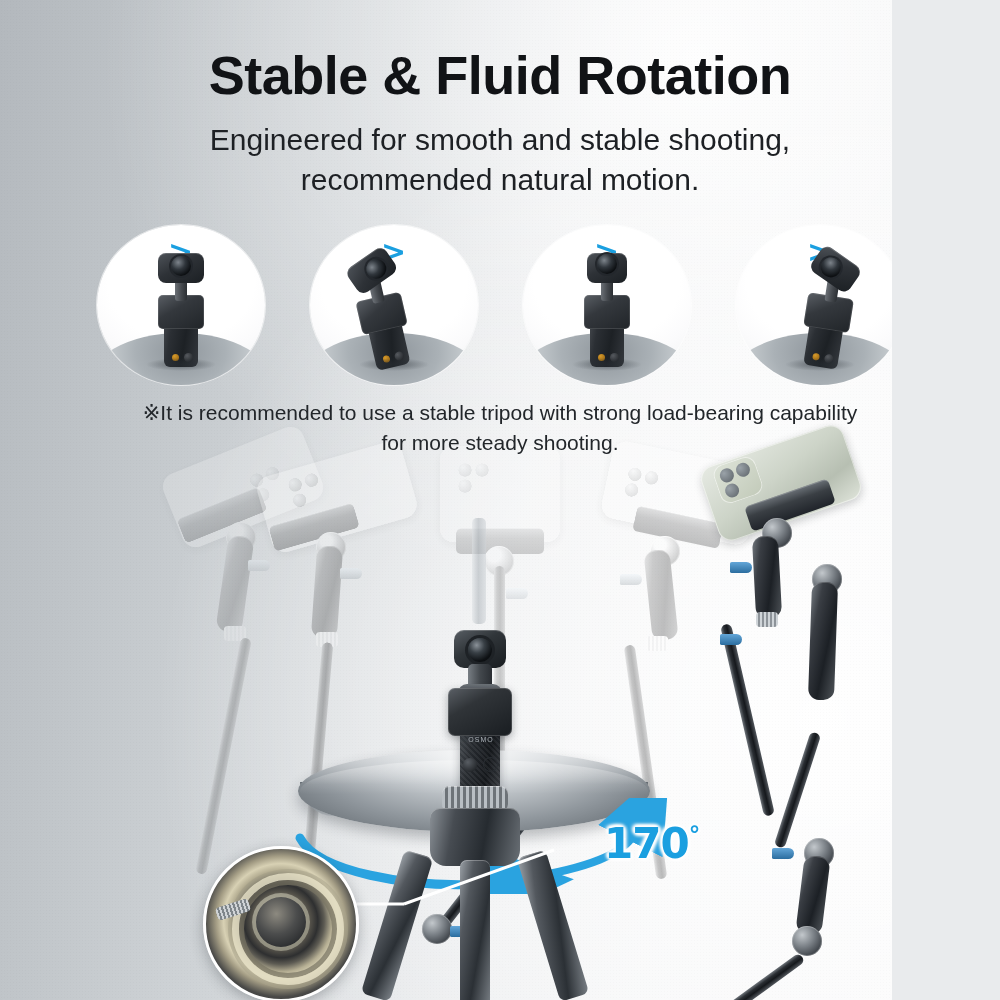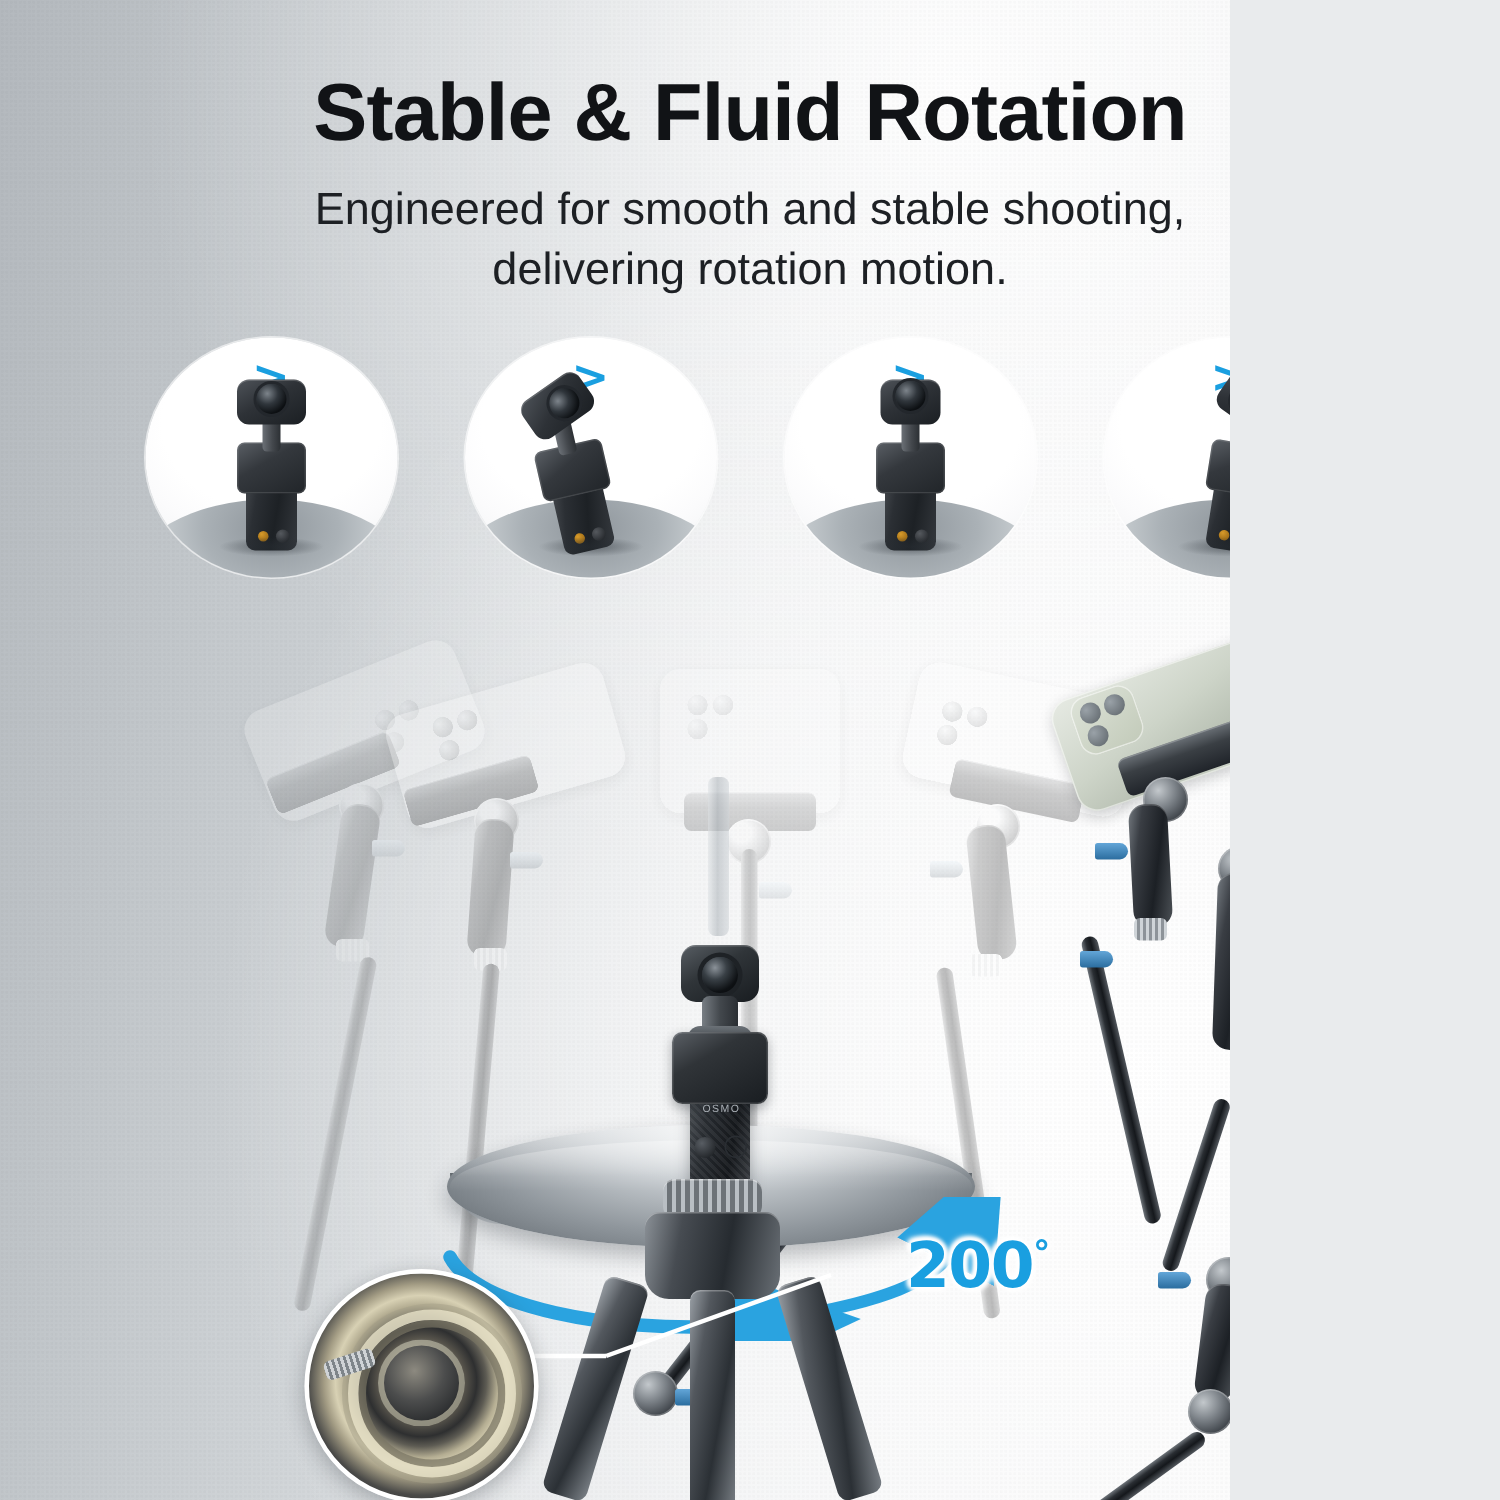--- a/index.html
+++ b/index.html
@@ -3,21 +3,21 @@
 <meta charset="utf-8">
 <title>Stable &amp; Fluid Rotation</title>
 <style>
   html,body{margin:0;padding:0;}
   body{
     width:1000px;height:1000px;overflow:hidden;
     font-family:"Liberation Sans","DejaVu Sans",sans-serif;
     background:#e9ebed;
   }
   .page{
-    position:relative;width:820px;height:1000px;overflow:hidden;
+    position:relative;width:892px;height:1000px;overflow:hidden;
     background:
       radial-gradient(120% 105% at 92% 72%, rgba(255,255,255,.98) 0%, rgba(255,255,255,.55) 34%, rgba(255,255,255,0) 62%),
       radial-gradient(95% 80% at 78% 6%, rgba(255,255,255,.95) 0%, rgba(255,255,255,.35) 40%, rgba(255,255,255,0) 70%),
       linear-gradient(100deg, #b3b8bd 0%, #bfc4c8 16%, #d2d6d9 38%, #e6e8ea 58%, #f1f2f3 76%, #f6f6f7 100%);
   }
   .page:after{
     content:"";position:absolute;inset:0;pointer-events:none;
     background-image:
       radial-gradient(rgba(0,0,0,.022) 1px, transparent 1px),
       radial-gradient(rgba(255,255,255,.03) 1px, transparent 1px);
@@ -290,21 +290,21 @@
 </style>
 </head>
 <body>
 
 <div class="page">
 
   <div class="headings">
     <h1 class="title">Stable &amp; Fluid Rotation</h1>
     <p class="subtitle">
       <span>Engineered for smooth and stable shooting,</span><br>
-      <span>delivering rotation motion.</span>
+      <span>recommended natural motion.</span>
     </p>
   </div>
 
   <div class="thumbs">
 
     <div class="thumb t1">
       <span class="chev">&gt;</span>
       <div class="floor"></div>
       <div class="pc">
         <div class="grip"></div>
@@ -358,20 +358,24 @@
         <div class="head"></div>
         <div class="lens"></div>
         <div class="joy"></div>
         <div class="btn"></div>
       </div>
       <div class="shadowpad"></div>
     </div>
 
   </div>
 
+  <div class="note">
+    <span class="line">※It is recommended to use a stable tripod with strong load-bearing capability</span>
+    <span class="line">for more steady shooting.</span>
+  </div>
 
   <div class="scene">
 
     <div class="rig ghost2" style="left:150px;top:10px;width:200px;height:440px;">
       <div class="phone white" style="left:18px;top:8px;transform:rotate(-22deg);"></div>
       <div class="camblock" style="left:96px;top:24px;transform:rotate(-22deg);">
         <i style="left:6px;top:5px;"></i>
           <i style="left:23px;top:5px;"></i>
           <i style="left:6px;top:21px;"></i>
       </div>
@@ -500,16 +504,16 @@
     <line x1="74" y1="56" x2="224" y2="2" stroke="#ffffff" stroke-width="3"></line>
   </svg>
 
   <div class="inset">
     <div class="ring1"></div>
     <div class="ring2"></div>
     <div class="pin"></div>
   </div>
 
   <div class="badge360">
-    <span>200</span><sup>°</sup>
+    <span>170</span><sup>°</sup>
   </div>
 
 </div>
 
 </body></html>

